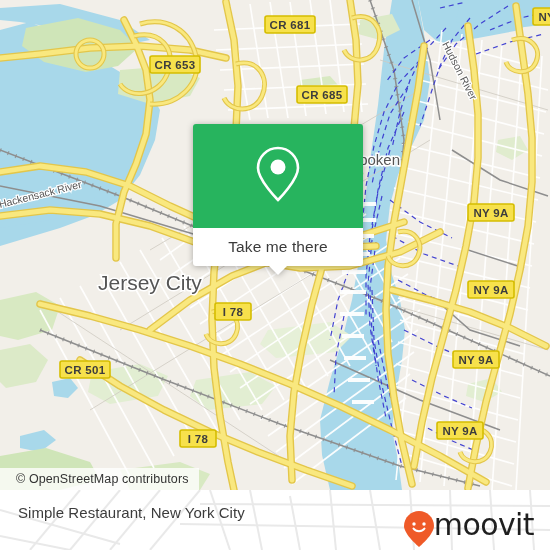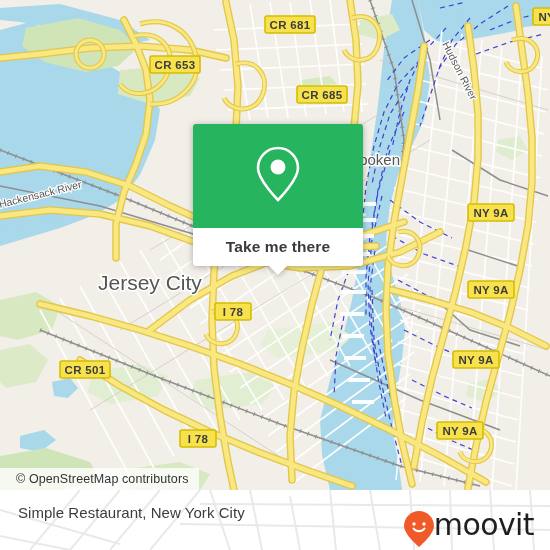--- a/index.html
+++ b/index.html
@@ -47,21 +47,20 @@
   }
 
   
   #popup {
     position: absolute;
     left: 193px;
     top: 124px;
     width: 170px;
     z-index: 50;
     filter: drop-shadow(0 1px 3px rgba(0,0,0,0.30));
-    font-weight: bold;
   }
   #popup-green {
     width: 170px;
     height: 104px;
     background: #27b45e;
     border-radius: 3px 3px 0 0;
     display: flex;
     align-items: center;
     justify-content: center;
   }

